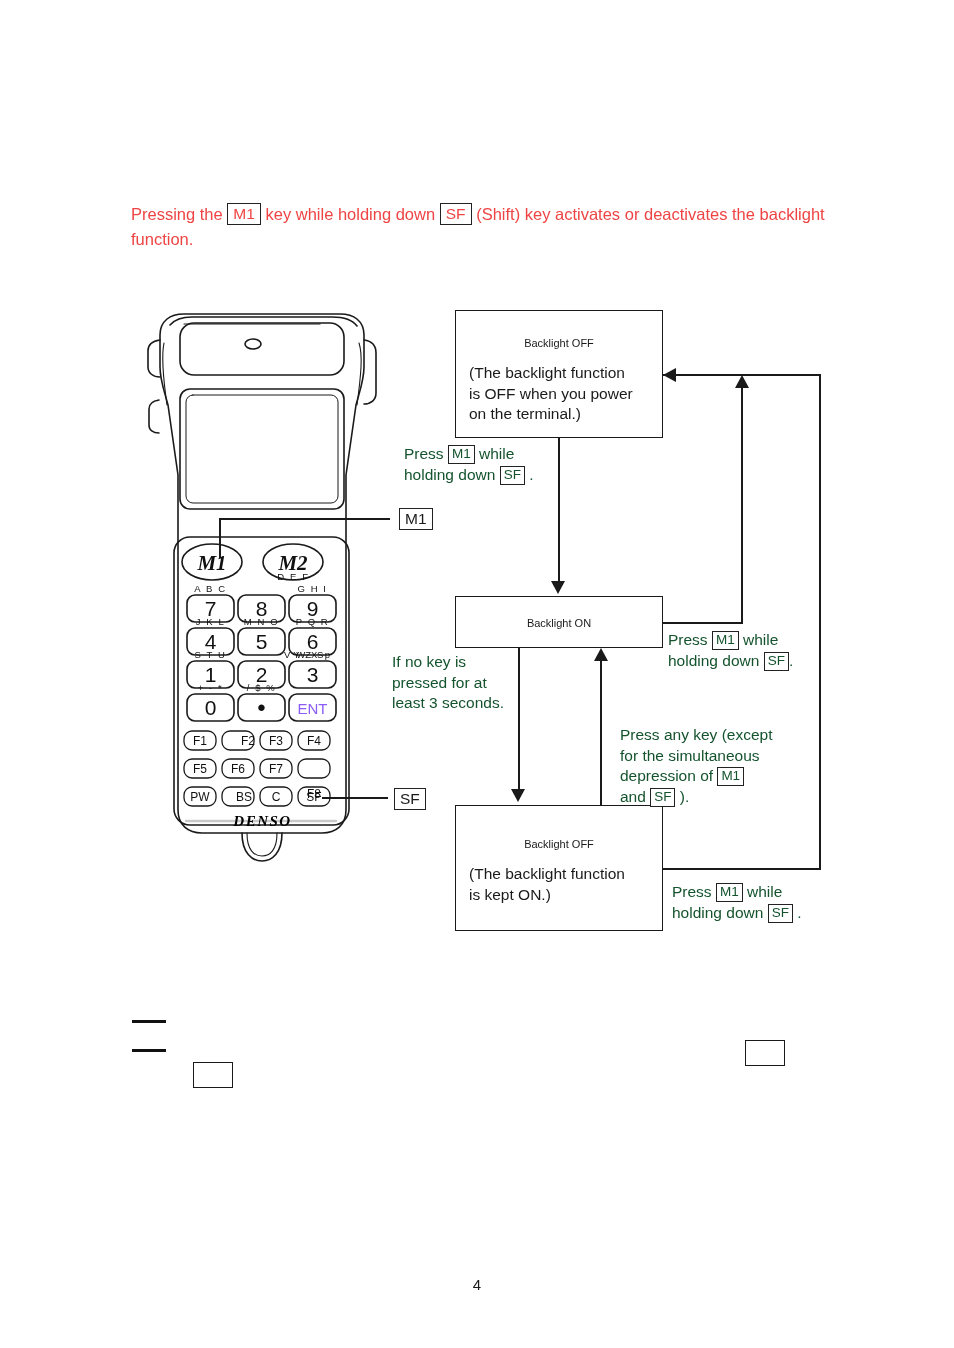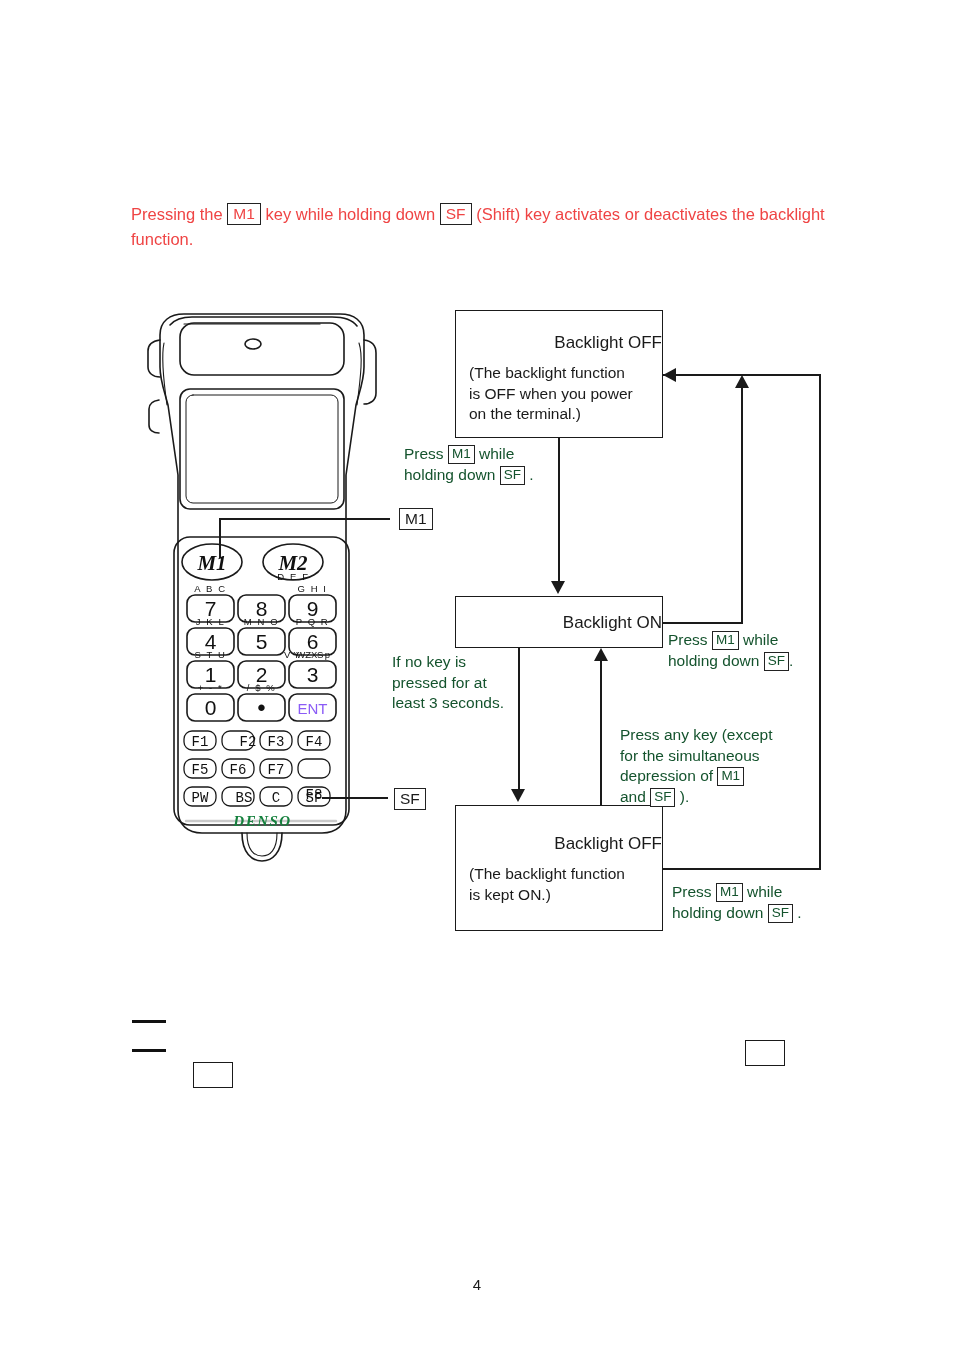--- a/index.html
+++ b/index.html
@@ -44,22 +44,22 @@
     vertical-align: 1px;
   }
 
   
   .flowbox {
     border: 1.6px solid #1a1a1a;
     background: #fff;
     box-sizing: border-box;
   }
   .flowbox .title {
-    text-align: right;
-    font-size: 17px;
+    text-align: center;
+    font-size: 11px;
     line-height: 20px;
   }
   .flowbox .sub {
     font-size: 15.5px;
     line-height: 20.5px;
   }
 
   #box-off-power { left: 455px; top: 310px; width: 208px; height: 128px; }
   #box-off-power .title { margin-top: 22px; }
   #box-off-power .sub { margin: 10px 0 0 13px; }
@@ -132,34 +132,34 @@
     font-size: 9.5px;
     letter-spacing: 1.6px;
     color: #111;
   }
   .kp-ent {
     font-family: "Liberation Sans", sans-serif;
     font-size: 15px;
     color: #8b5cf6;
   }
   .kp-f {
-    font-family: Liberation Mono, monospace;
-    font-size: 14px;
+    font-family: Liberation Sans, sans-serif;
+    font-size: 12px;
     color: #111;
   }
   #denso-logo {
     position: absolute;
     left: 0; top: 508px; width: 245px;
     text-align: center;
     font-family: "Liberation Serif", serif;
     font-style: italic;
     font-weight: bold;
     font-size: 15px;
     letter-spacing: 1.5px;
-    color: #15803d;
+    color: #000000;
   }
 
   
   .rule-mark { background: #111; height: 3.2px; }
   .empty-box { border: 1.6px solid #1a1a1a; background: #fff; }
 
   
   #page-number {
     left: 0; top: 1276px; width: 954px;
     text-align: center;

